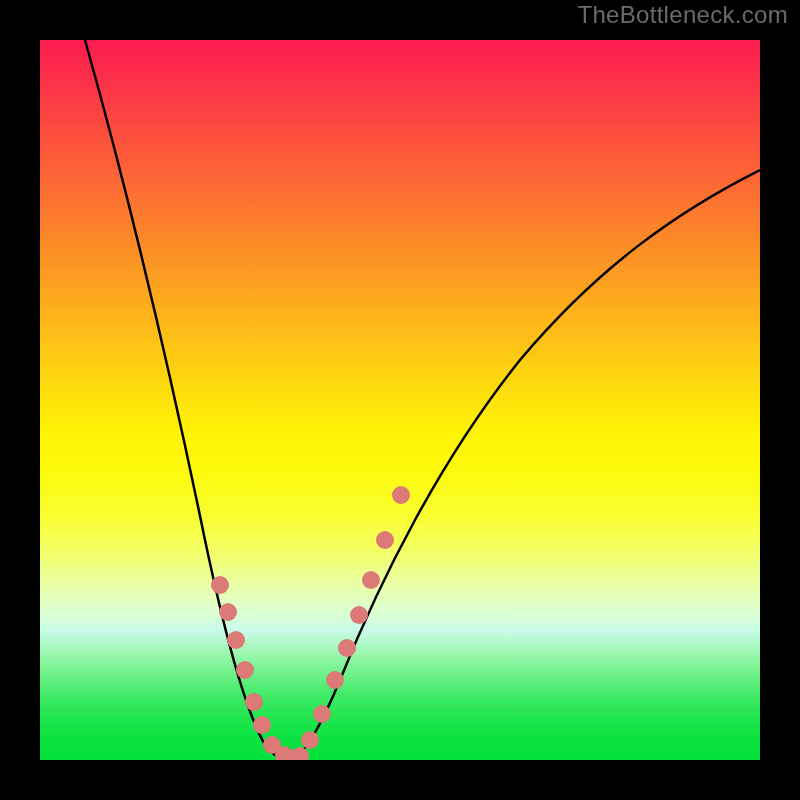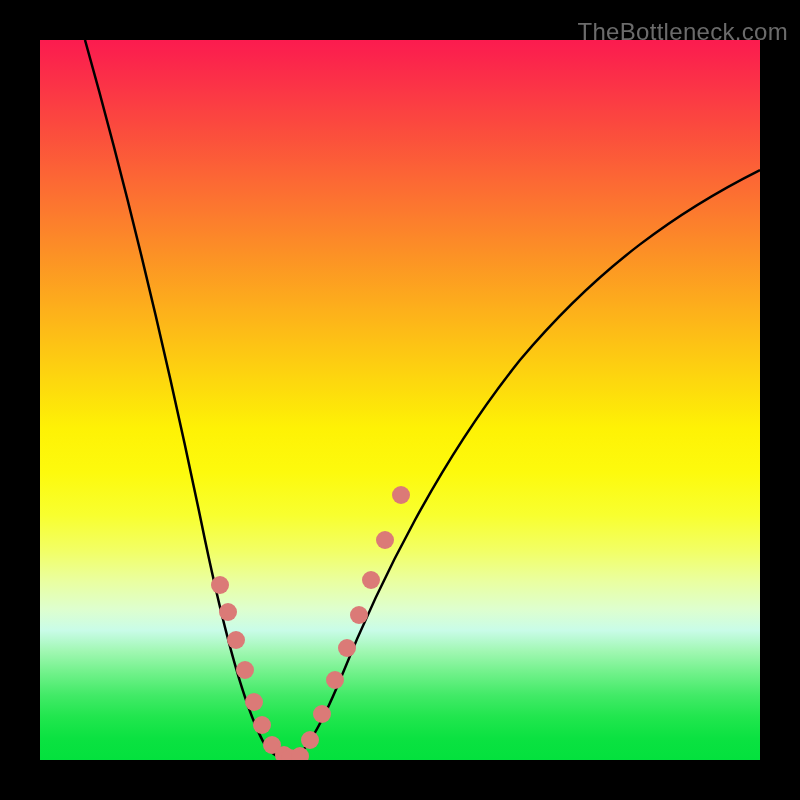--- a/index.html
+++ b/index.html
@@ -47,21 +47,21 @@
       #9ff7b1 85%,
       #6ff189 88%,
       #42ea67 91%,
       #21e64e 94%,
       #0be241 97%,
       #03e13d 100%
     );
   }
   .watermark {
     position: absolute;
-    top: 18px;
+    top: 1px;
     right: 12px;
     color: #6b6b6b;
     font-size: 24px;
     font-weight: 500;
     letter-spacing: 0.3px;
   }
   svg.curves {
     position: absolute;
     left: 0;
     top: 0;

